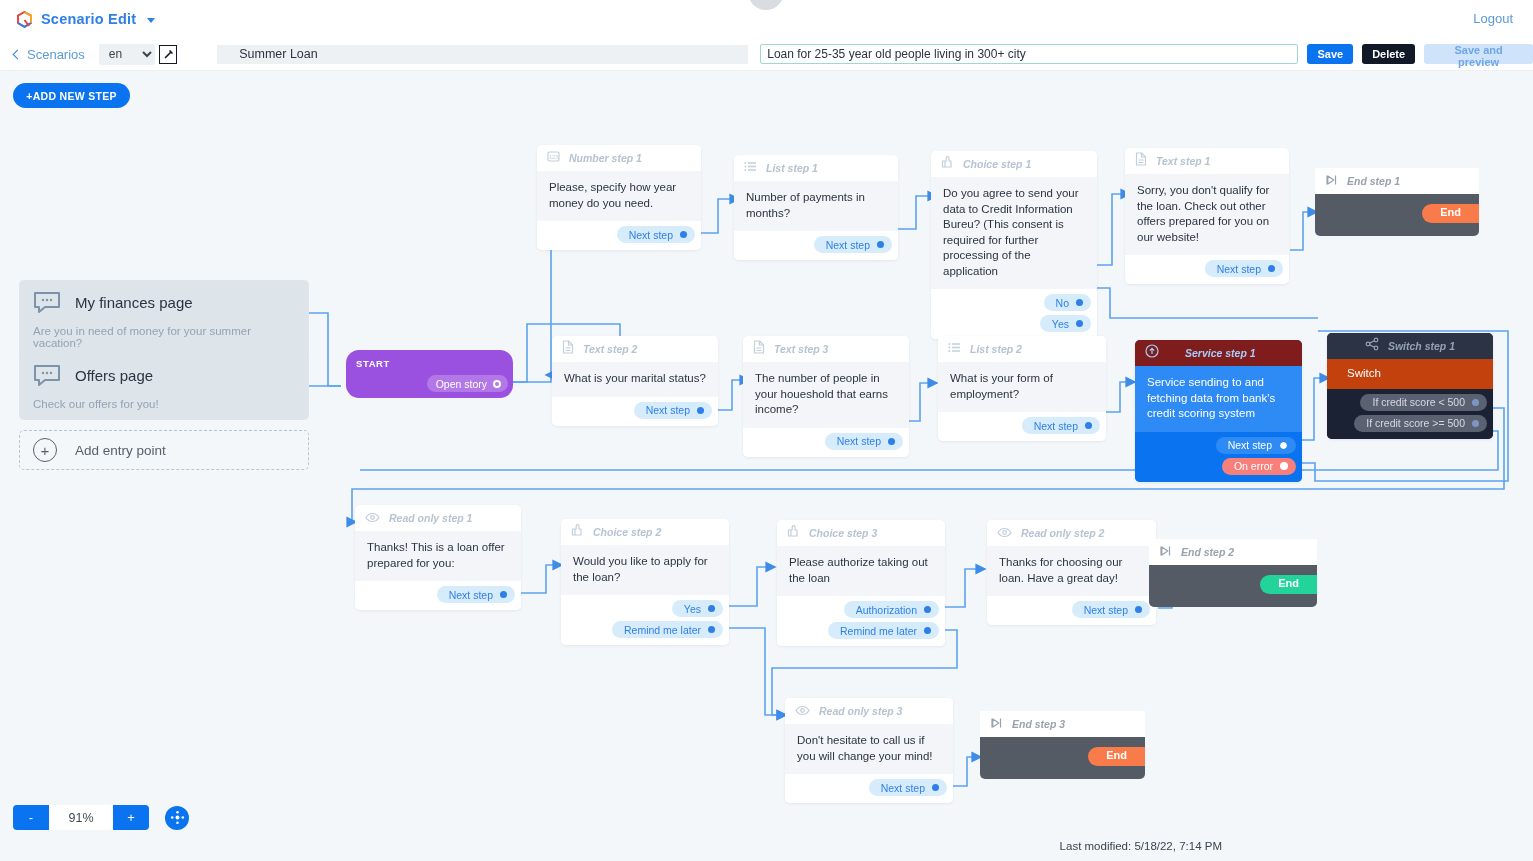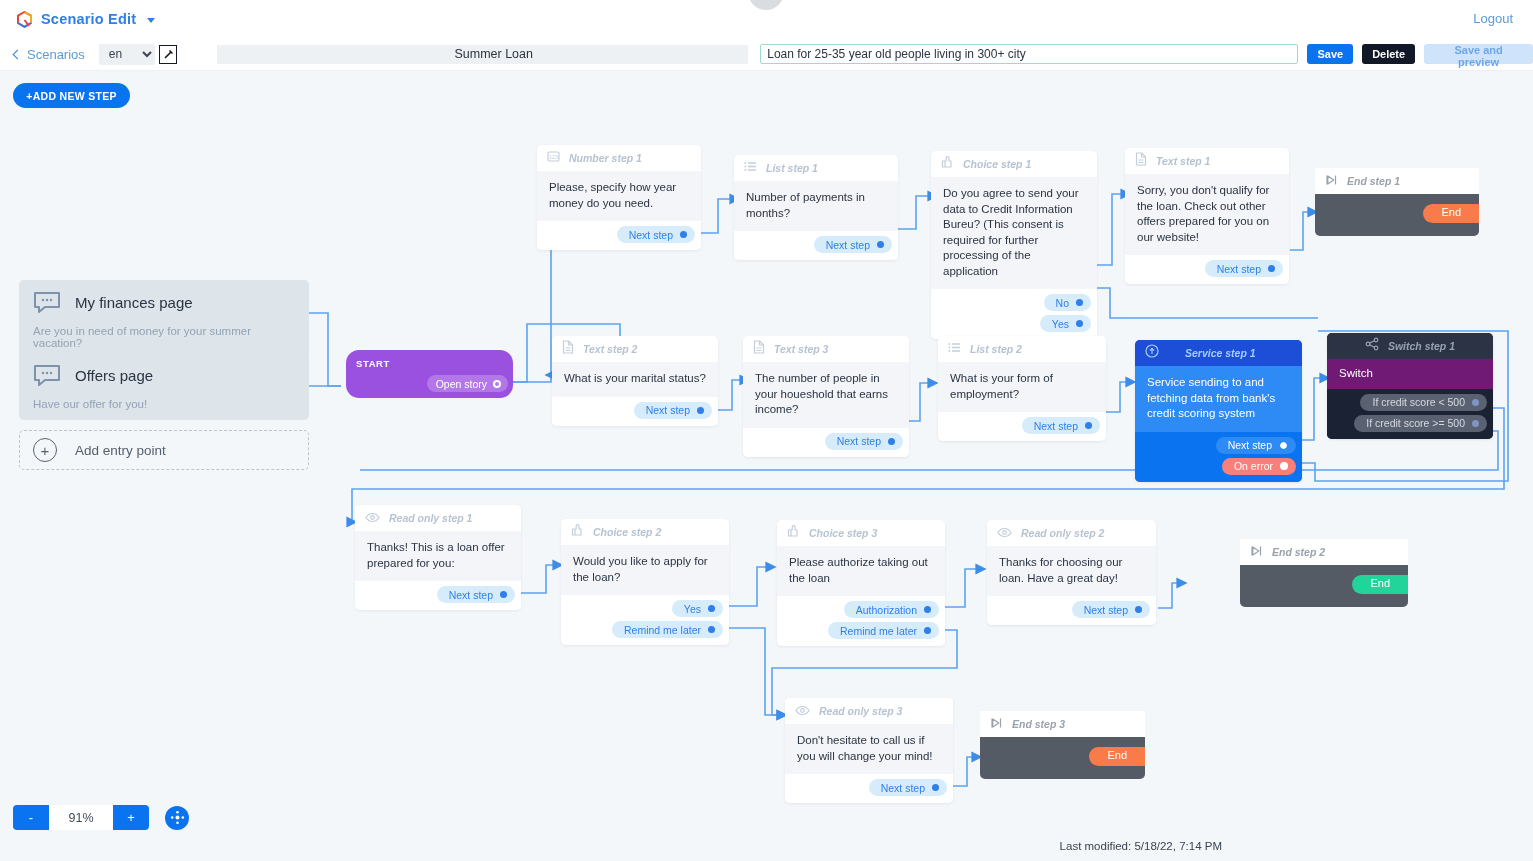--- a/index.html
+++ b/index.html
@@ -57,21 +57,20 @@
   }
   .edit-square {
     margin-left: 4px; width: 19px; height: 19px; border: 1.6px solid #121826;
     display: flex; align-items: center; justify-content: center; cursor: pointer;
   }
   .edit-square svg { display: block; }
   .title-input {
     margin-left: 40px; width: 551px; height: 19px; background: #eef1f4;
     border: none; font-size: 12.5px; color: #2b3442; padding-left: 22px;
     font-family: "Liberation Sans", sans-serif;
-    text-align: center;
   }
   .desc-input {
     margin-left: 12px; width: 559px; height: 20px; background: #ffffff;
     border: 1px solid #9fd8cf; border-radius: 2px; font-size: 12px;
     color: #2b3442; padding-left: 6px;
     font-family: "Liberation Sans", sans-serif;
   }
   .tb-btn {
     height: 20px; border: none; border-radius: 3px; font-size: 11px;
     font-weight: bold; cursor: pointer; margin-left: 9px; padding: 0 10px;
@@ -156,47 +155,47 @@
   }
   .pill {
     height: 17px; border-radius: 9px; background: #d6ecfb; color: #2f7fe8;
     font-size: 10.5px; display: inline-flex; align-items: center; gap: 7px;
     padding: 0 8px 0 12px; cursor: pointer;
   }
   .port-dot { width: 7px; height: 7px; border-radius: 50%; background: #2f7fe8; }
 
   
   .card.service { background: #0a74f0; }
-  .card.service .card-head { background: #1d4ed8; gap: 26px; }
+  .card.service .card-head { background: #7f1d1d; gap: 26px; }
   .card.service .card-head-title { color: #a5cdfb; }
   .card.service .card-body { background: #2e8bf5; color: #ffffff; }
   .card.service .card-foot { background: #0a74f0; }
   .card.service .pill { background: #2e8bf5; color: #ffffff; }
   .card.service .port-dot { background: #ffffff; border: 1.5px solid #0a74f0; width: 9px; height: 9px; }
   .pill.error { background: #f9807a !important; color: #ffffff !important; }
   .pill.error .port-dot { background: #ffffff !important; border: none !important; width: 8px; height: 8px; }
 
   
   .card.switchcard { background: #1a2233; }
   .card.switchcard .card-head { background: #2b3344; justify-content: center; }
   .card.switchcard .card-head-title { color: #95a2b4; }
-  .card.switchcard .card-body { background: #701a75; color: #ffffff; padding: 7px 12px; }
+  .card.switchcard .card-body { background: #c2410c; color: #ffffff; padding: 7px 20px; }
   .card.switchcard .card-foot { background: #1a2233; justify-content: center; }
   .card.switchcard .pill { background: #5a6271; color: #d6d9e0; padding: 0 8px 0 12px; }
   .card.switchcard .port-dot { background: #7e95c4; }
 
   
   .endnode {
     position: absolute; background: #545b65; border-radius: 5px;
   }
   .endnode .card-head-title { color: #9aa2ad; }
   .end-pill {
     position: absolute; right: 0px; bottom: 13px; height: 19px;
     border-radius: 10px 0 0 10px; color: #ffffff; font-size: 11px;
-    display: flex; align-items: center; padding: 0 18px 4px 18px;
+    display: flex; align-items: center; padding: 0 18px 4px 18px; font-weight: bold;
   }
   .end-orange { background: #fa7b4a; }
   .end-green { background: #22d39a; }
 
   
   .zoom-bar {
     position: absolute; left: 13px; top: 805px; height: 25px; display: flex;
     align-items: center;
   }
   .zoom-btn {
@@ -346,21 +345,21 @@
         <span class="bubble-icon">
           <svg width="28" height="23" viewBox="0 0 28 23">
             <path d="M2 2 h24 v14 h-14 l-6 5 v-5 h-4 z" fill="none" stroke="#7d93ab" stroke-width="2" stroke-linejoin="round"></path>
             <circle cx="10" cy="9" r="1.2" fill="#7d93ab"></circle>
               <circle cx="14" cy="9" r="1.2" fill="#7d93ab"></circle>
               <circle cx="18" cy="9" r="1.2" fill="#7d93ab"></circle>
           </svg>
         </span>
         <span class="entry-title">Offers page</span>
       </div>
-      <div class="entry-sub">Have our offer for you!</div>
+      <div class="entry-sub">Check our offers for you!</div>
     </div>
 
     <div class="add-entry">
       <span class="plus-circle">+</span>
       <span class="add-entry-label">Add entry point</span>
     </div>
 
     <div class="start-node">
       <span class="start-label">START</span>
       <span class="open-story">
@@ -677,21 +676,21 @@
           <svg width="13" height="12" viewBox="0 0 13 12">
               <path d="M2 1.5v9M2.8 2l6 4-6 4z" fill="none" stroke="#9aa2ad" stroke-width="1.2" stroke-linejoin="round"></path>
               <path d="M10.5 1.5v9" stroke="#9aa2ad" stroke-width="1.2"></path>
             </svg>
         </span>
         <span class="card-head-title">End step 1</span>
       </div>
       <span class="end-pill end-orange">End</span>
     </div>
 
-    <div class="endnode" style="left:1240px; top:539px; width:168px; height:68px;">
+    <div class="endnode" style="left:1149px; top:539px; width:168px; height:68px;">
       <div class="card-head">
         <span>
           <svg width="13" height="12" viewBox="0 0 13 12">
               <path d="M2 1.5v9M2.8 2l6 4-6 4z" fill="none" stroke="#9aa2ad" stroke-width="1.2" stroke-linejoin="round"></path>
               <path d="M10.5 1.5v9" stroke="#9aa2ad" stroke-width="1.2"></path>
             </svg>
         </span>
         <span class="card-head-title">End step 2</span>
       </div>
       <span class="end-pill end-green">End</span>

